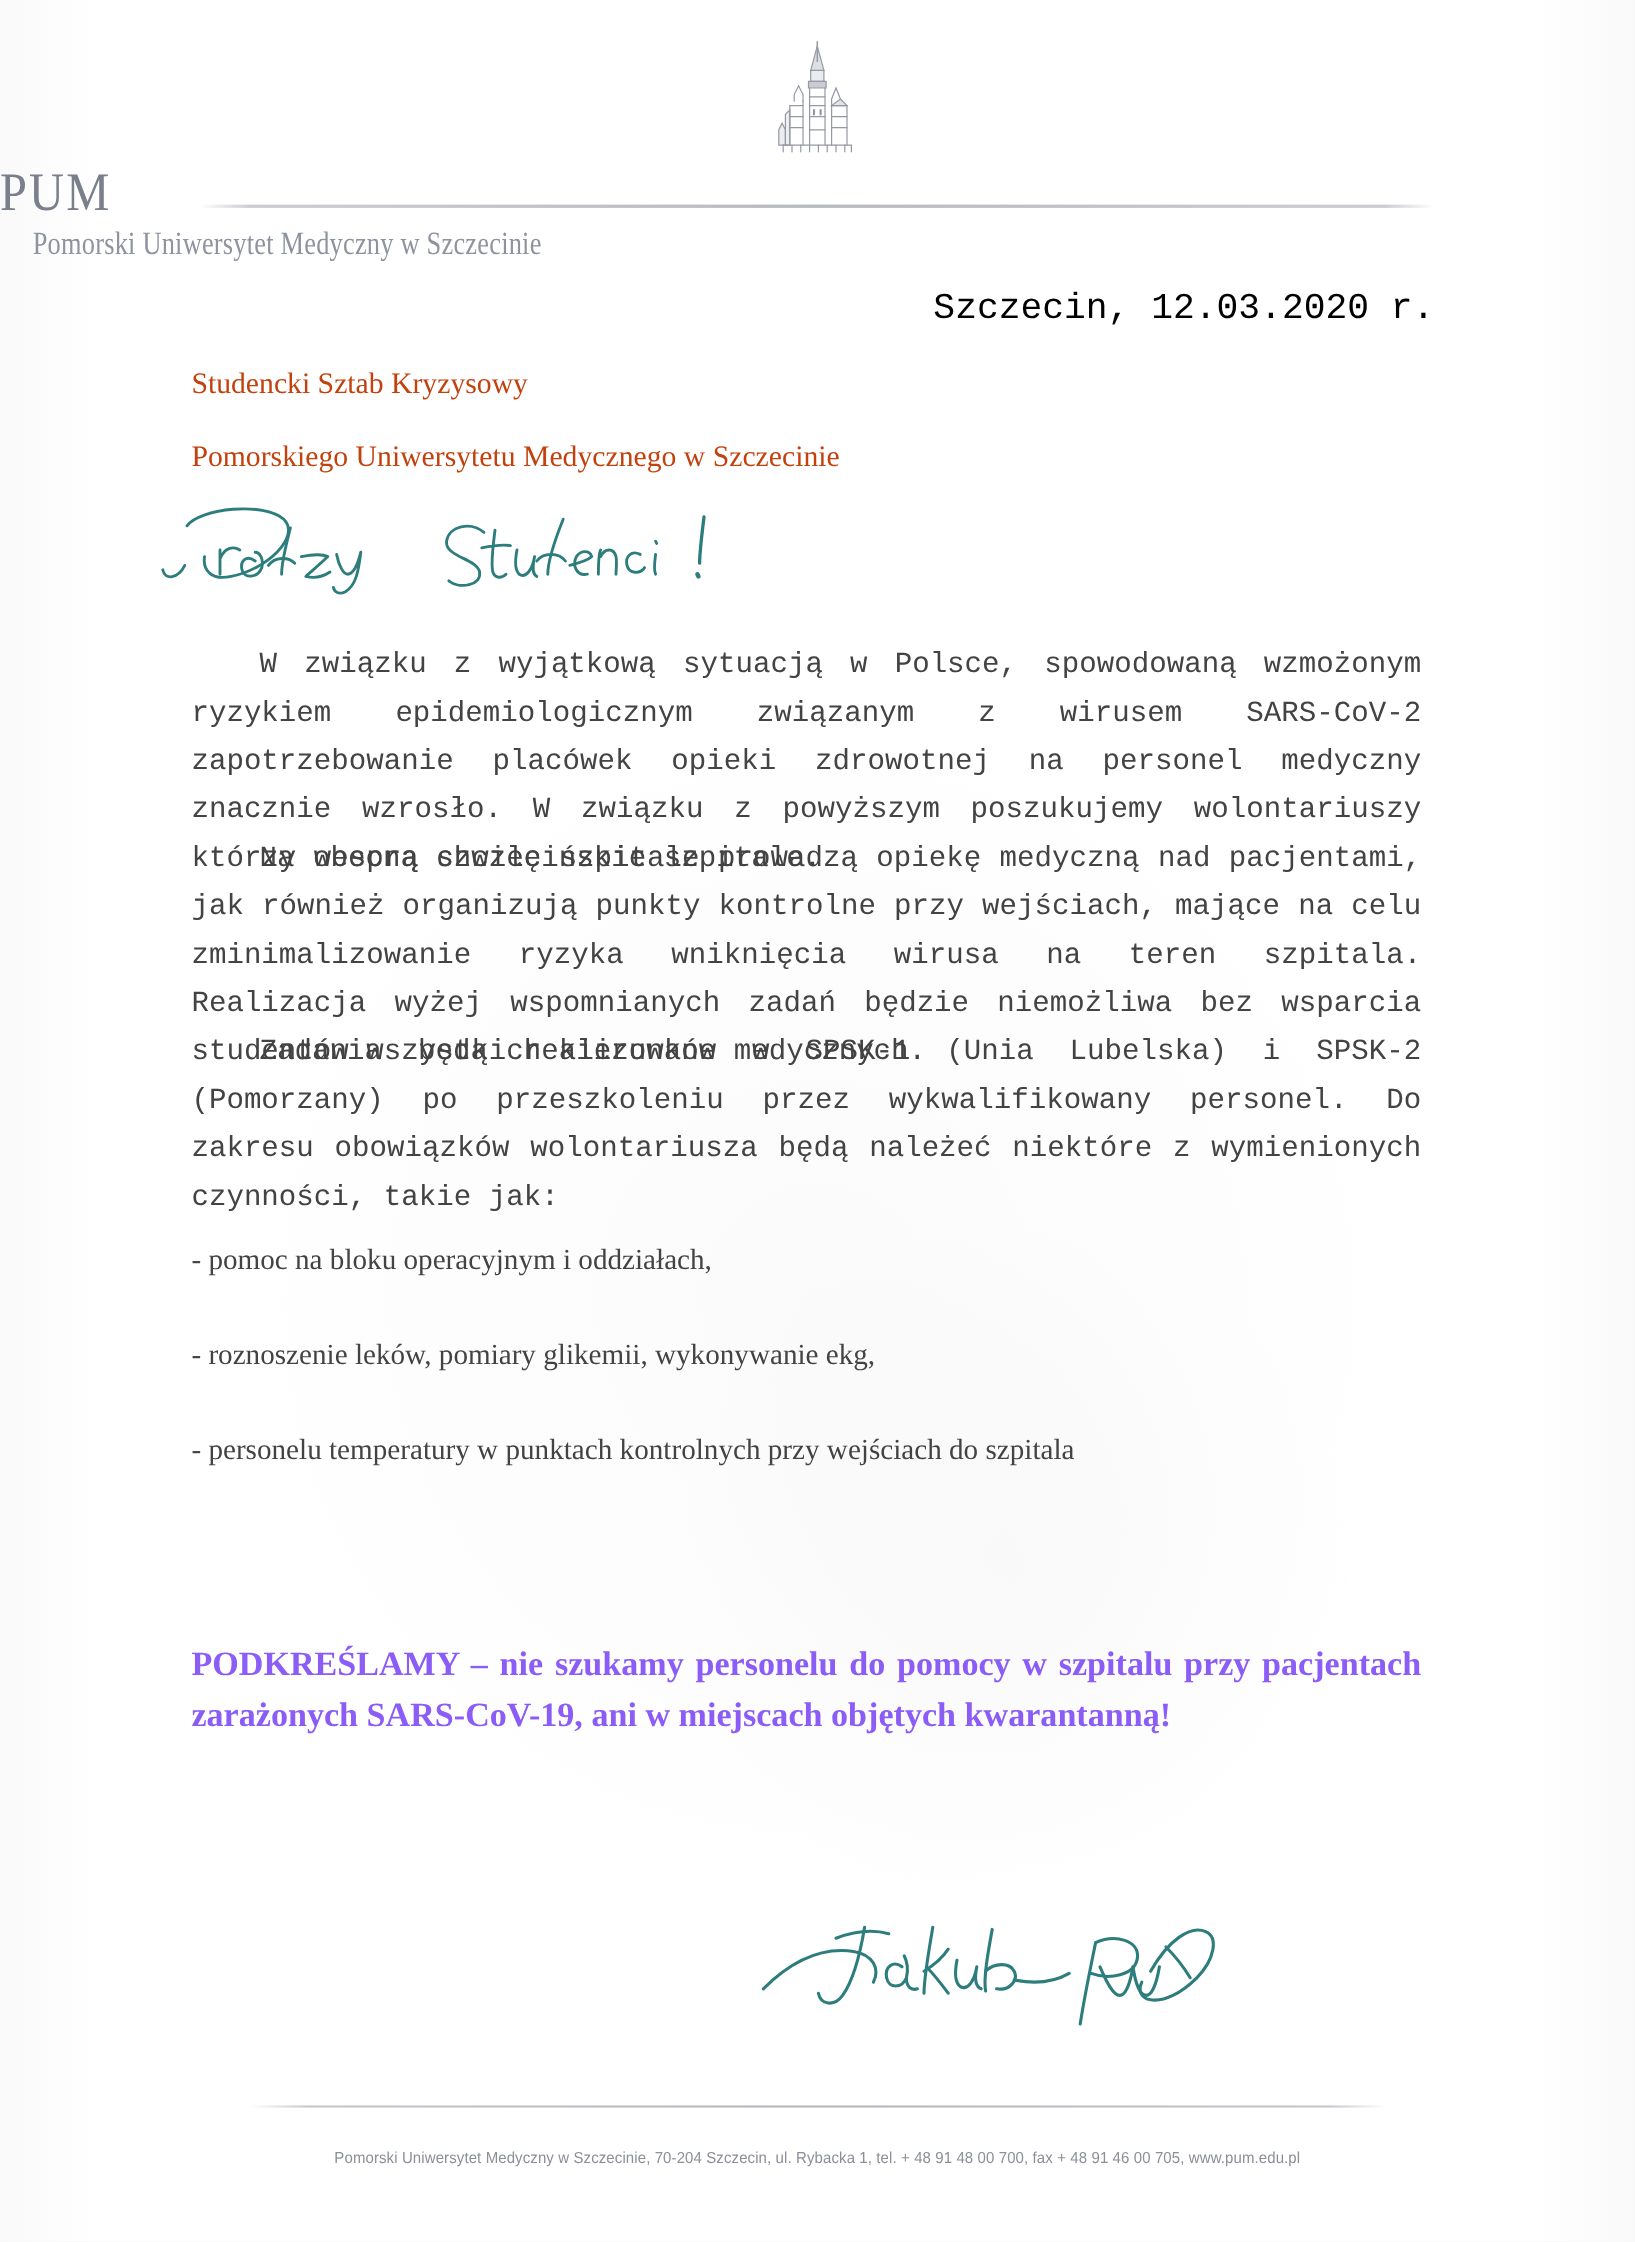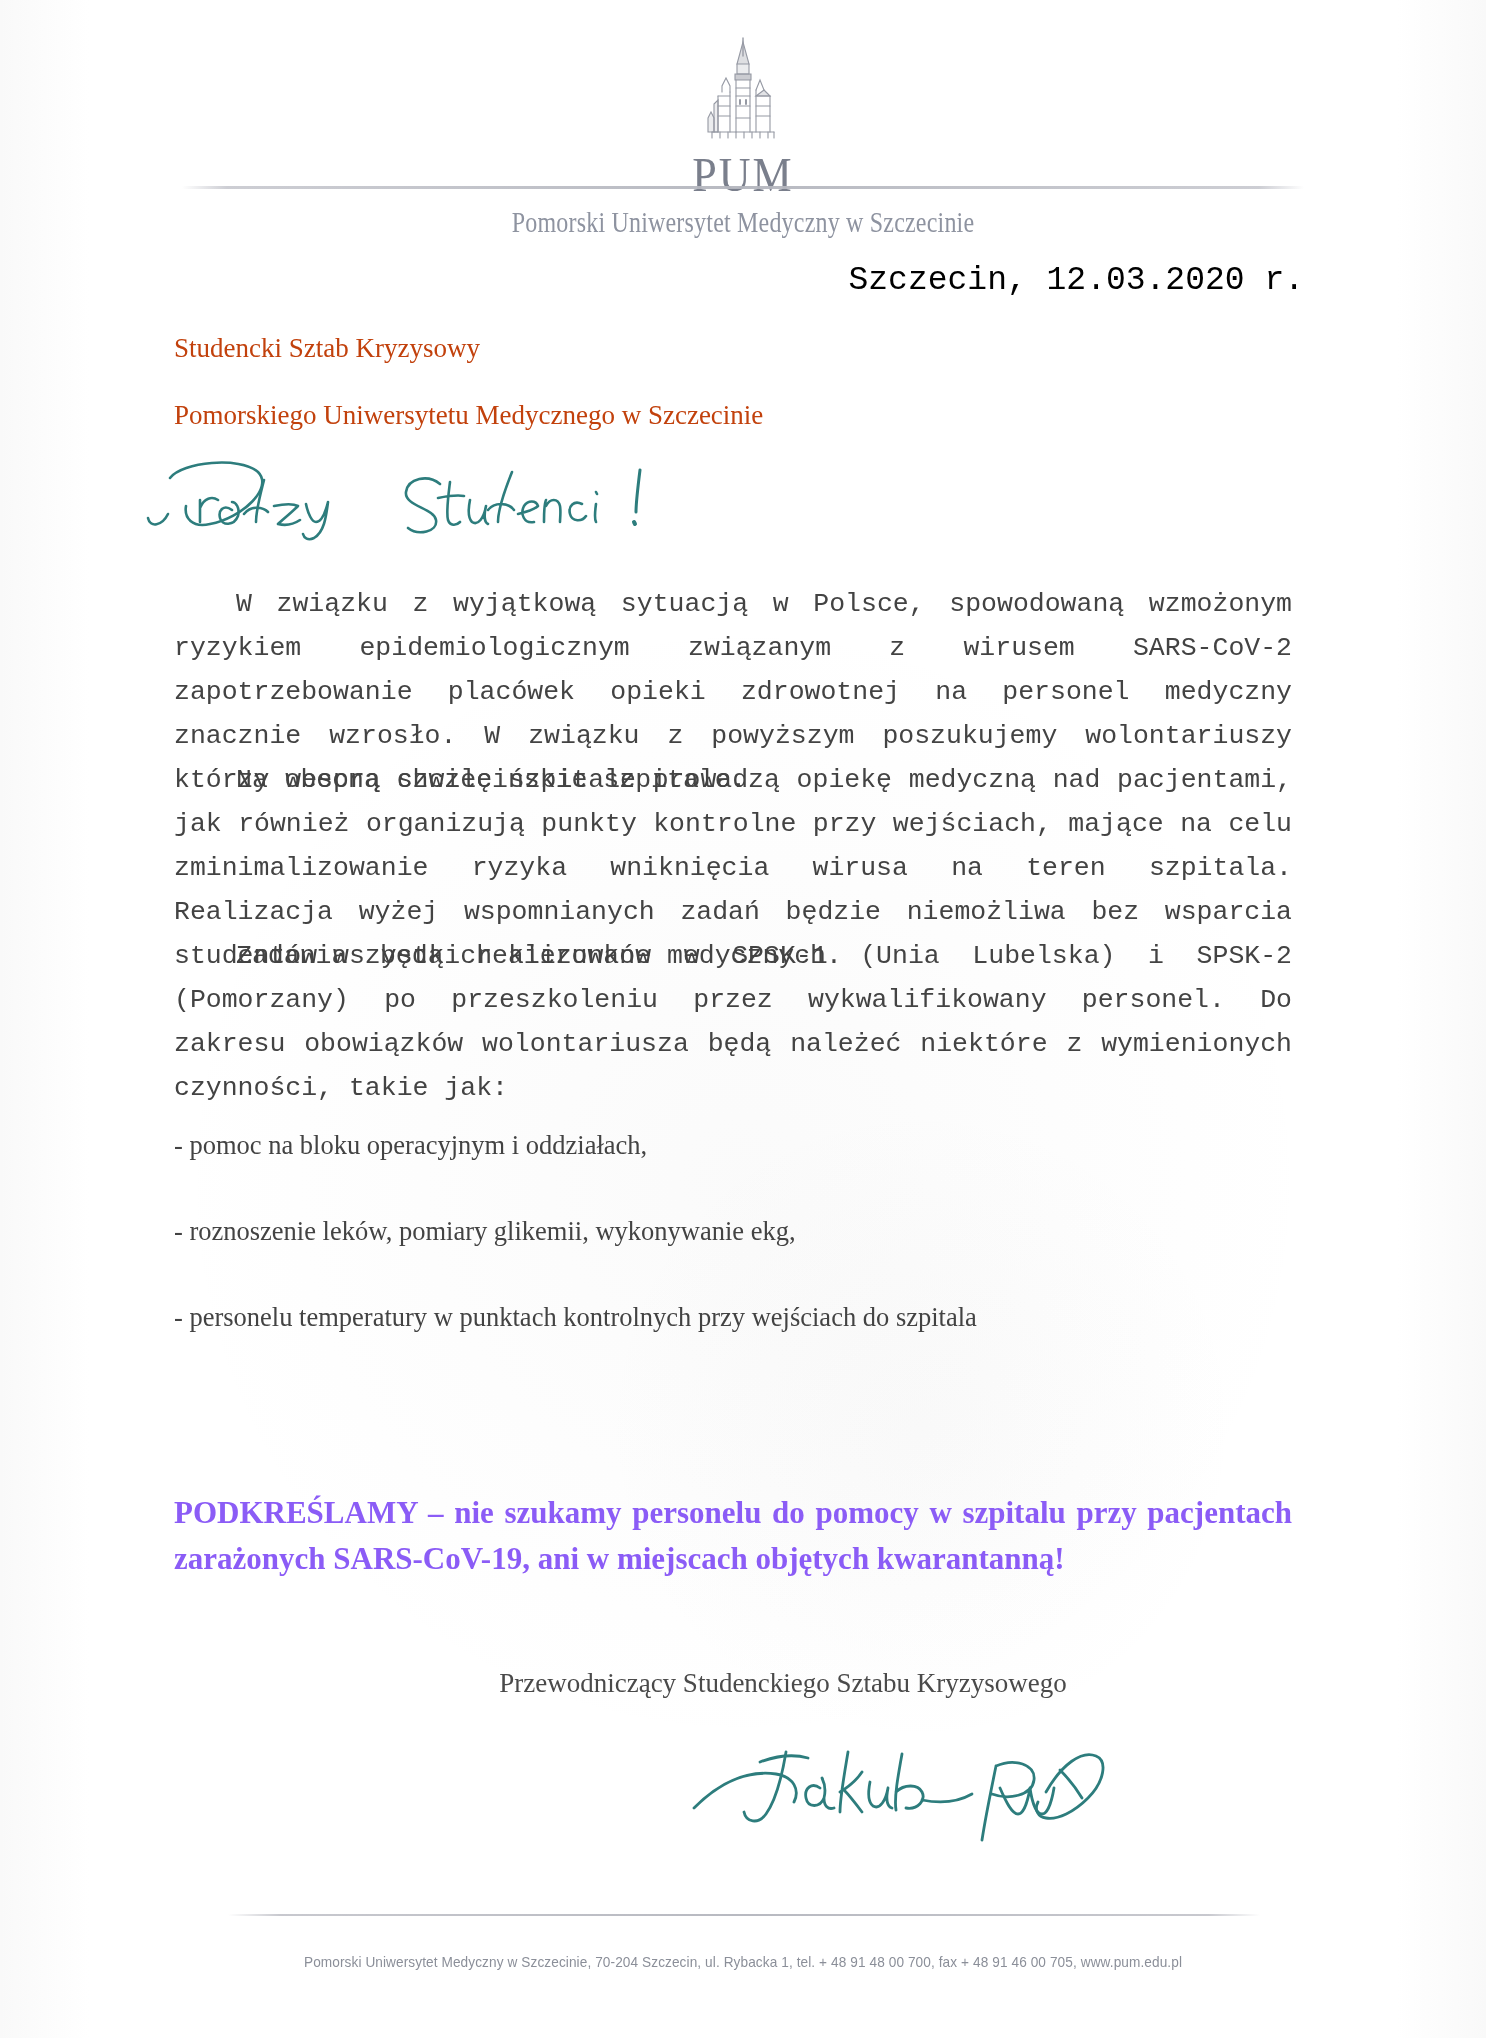--- a/index.html
+++ b/index.html
@@ -27,21 +27,21 @@
       radial-gradient(ellipse 30% 22% at 62% 70%, rgba(140,140,140,0.035) 0%, rgba(255,255,255,0) 72%),
       linear-gradient(90deg, rgba(244,244,244,0.55) 0%, rgba(255,255,255,0) 6%, rgba(255,255,255,0) 94%, rgba(244,244,244,0.55) 100%);
   }
 
   
   .letterhead {
     position: absolute;
     top: 34px;
     left: 0;
     width: 100%;
-    text-align: center;
+    text-align: left;
   }
   .crest {
     display: block;
     margin: 0 auto;
     width: 130px;
     height: 125px;
     opacity: 0.72;
   }
   .wordmark {
     margin-top: -6px;
@@ -281,21 +281,20 @@
   </div>
 
   <div class="bullet-list" style="top:1124px;">
     <p class="bullet-item">- pomoc na bloku operacyjnym i oddziałach,</p>
     <p class="bullet-item">- roznoszenie leków, pomiary glikemii, wykonywanie ekg,</p>
     <p class="bullet-item">-  personelu temperatury w punktach kontrolnych przy wejściach do szpitala</p>
   </div>
 
   <div class="emphasis-block" style="top:1490px;">PODKREŚLAMY – nie szukamy personelu do pomocy w szpitalu przy pacjentach zarażonych SARS-CoV-19, ani w miejscach objętych kwarantanną!</div>
 
-  <div class="signature-title">Przewodniczący Studenckiego Sztabu Kryzysowego</div>
 
   <svg class="handwriting-signature" viewBox="0 0 420 140" aria-hidden="true">
     <g fill="none" stroke="#2d7d7d" stroke-width="2.8" stroke-linecap="round" stroke-linejoin="round">
 
       <path d="M4 78 C30 52 58 40 86 44 C104 47 110 60 104 72"></path>
 
       <path d="M96 22 C92 46 86 70 76 84 C68 95 56 92 54 82"></path>
       <path d="M70 32 C86 26 104 24 118 28"></path>
 
       <path d="M130 58 C122 52 114 58 116 68 C118 78 130 78 134 68 C136 60 134 52 132 48 M134 68 C134 76 138 80 144 78"></path>

